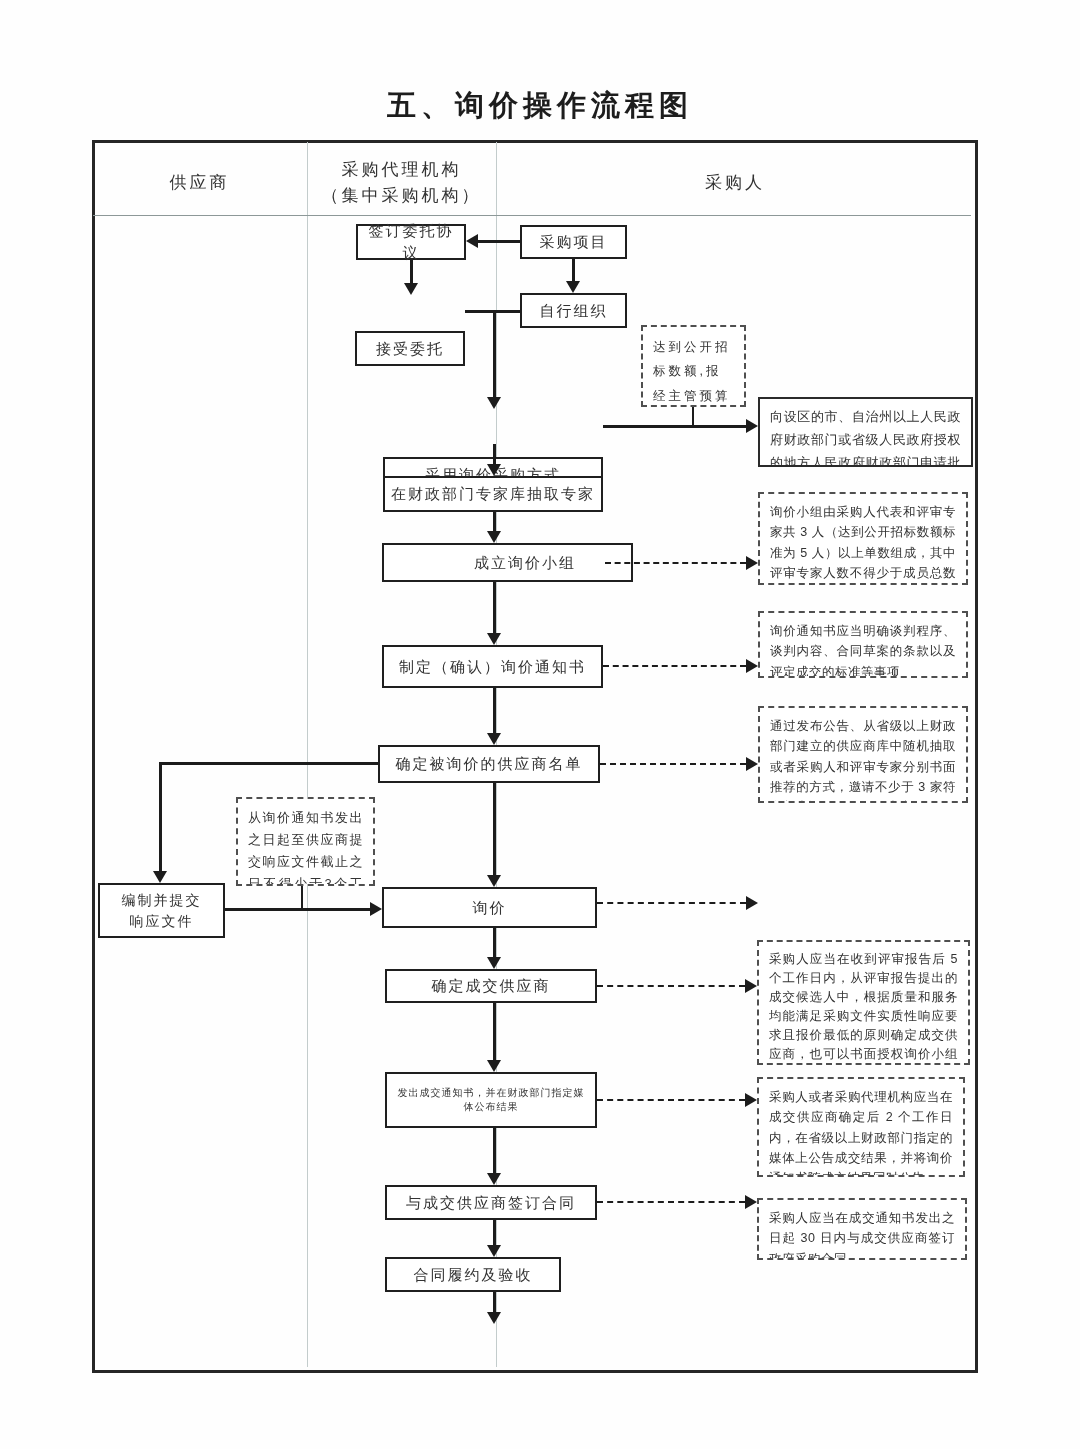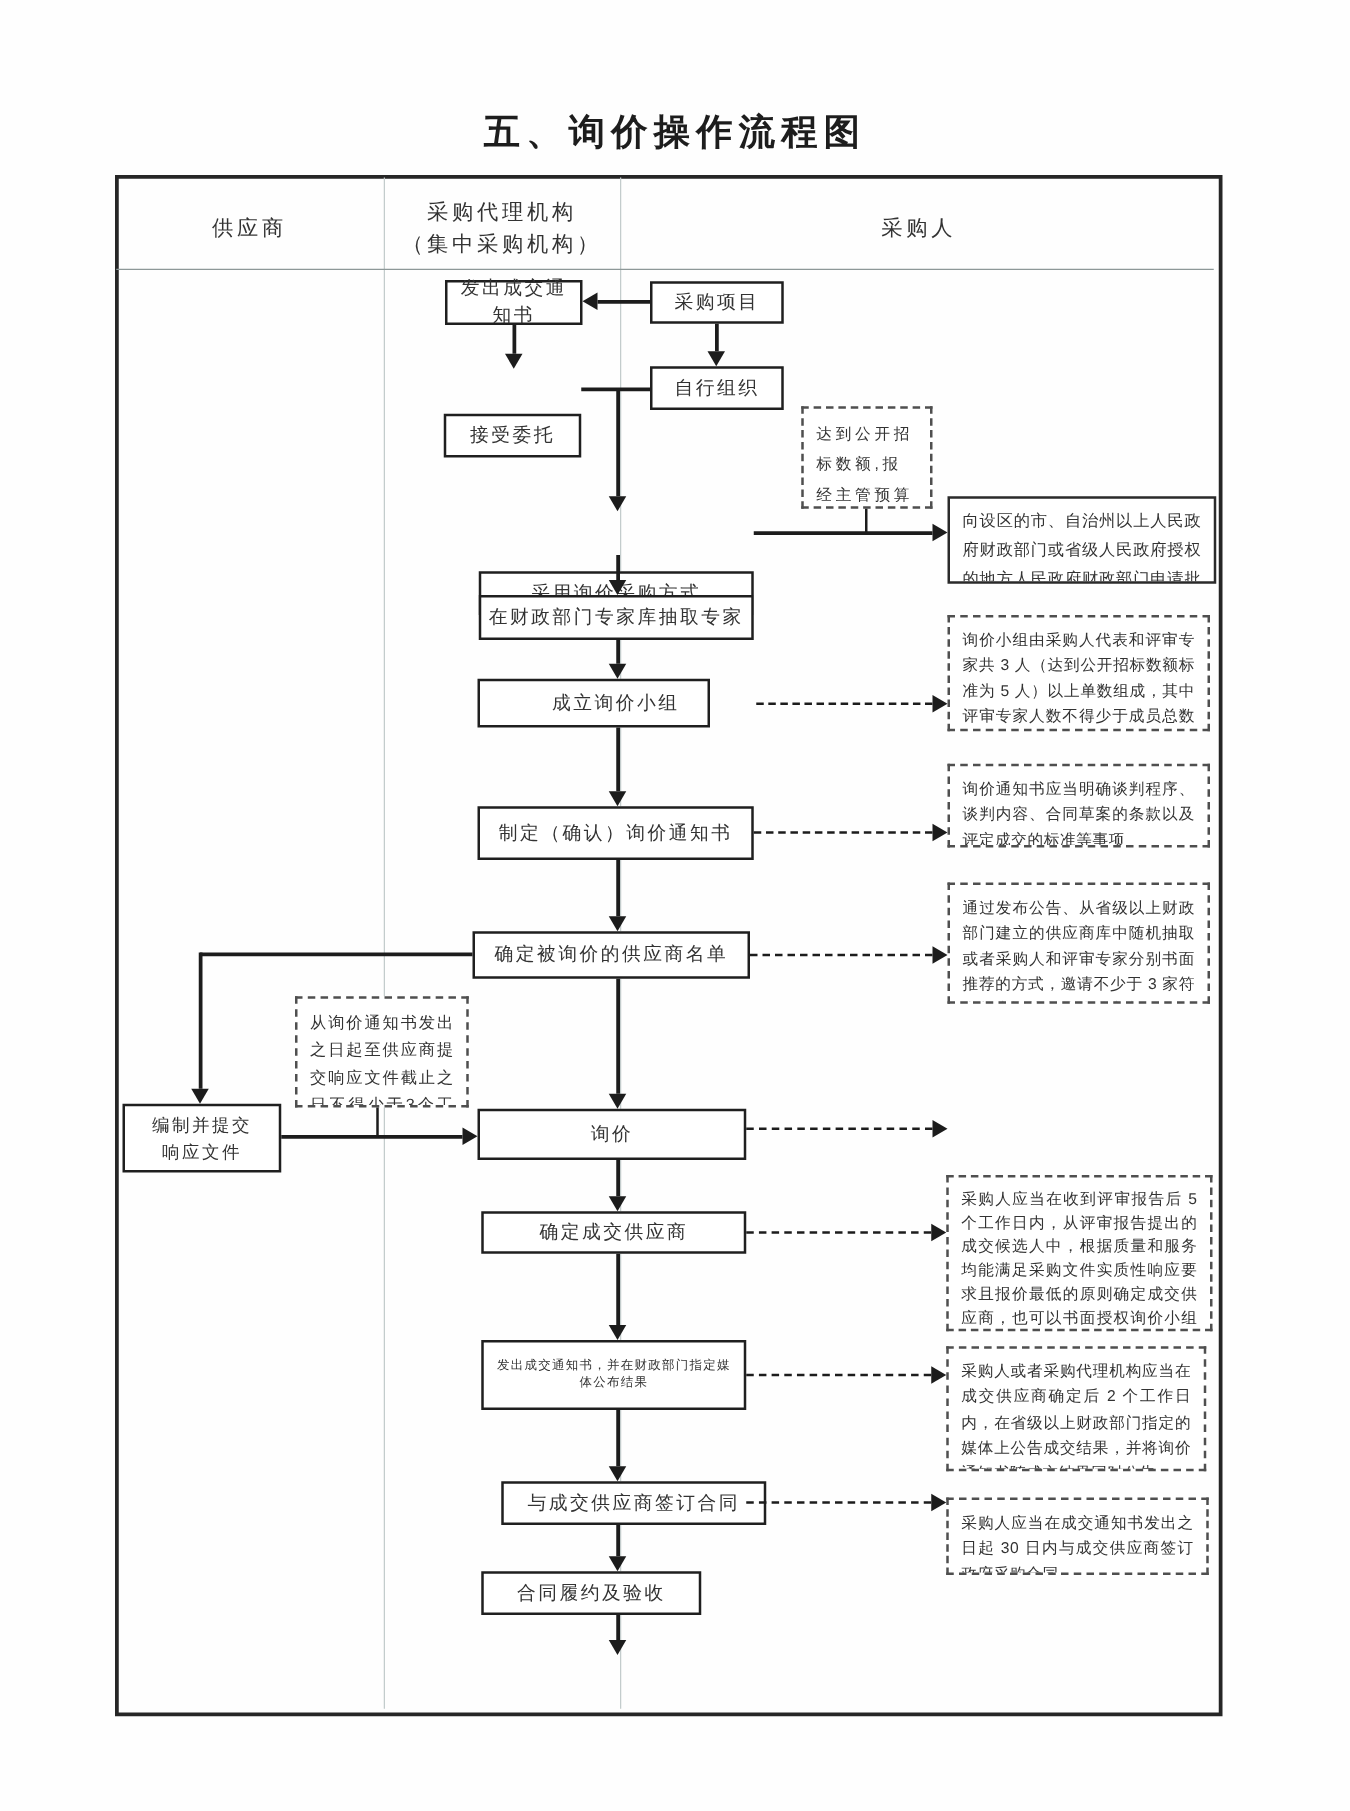--- a/index.html
+++ b/index.html
@@ -51,35 +51,35 @@
   <div class="abs divider-v" style="left:496px;top:142px;height:1225px;"></div>
   <div class="abs divider-h" style="left:93px;top:215px;width:878px;"></div>
 
   <div class="abs col-header" style="left:92px;top:170px;width:215px;">供应商</div>
   <div class="abs col-header" style="left:307px;top:157px;width:189px;">
     <div>采购代理机构</div>
     <div>（集中采购机构）</div>
   </div>
   <div class="abs col-header" style="left:496px;top:170px;width:478px;">采购人</div>
 
-  <div class="abs node" style="left:356px;top:224px;width:110px;height:36px;">发出成交通知书</div>
+  <div class="abs node" style="left:356px;top:224px;width:110px;height:36px;">签订委托协议</div>
   <div class="abs node" style="left:520px;top:225px;width:107px;height:34px;">采购项目</div>
   <div class="abs node" style="left:355px;top:295px;width:110px;height:35px;margin-top:36px;">接受委托</div>
   <div class="abs node" style="left:520px;top:293px;width:107px;height:35px;">自行组织</div>
   <div class="abs node" style="left:383px;top:409px;width:220px;height:35px;margin-top:48px;">采用询价采购方式</div>
   <div class="abs node" style="left:383px;top:476px;width:220px;height:36px;">在财政部门专家库抽取专家</div>
-  <div class="abs node" style="left:382px;top:543px;width:186px;height:39px;padding-left:41px;">成立询价小组</div>
+  <div class="abs node" style="left:382px;top:543px;width:251px;height:39px;padding-left:41px;">成立询价小组</div>
   <div class="abs node" style="left:382px;top:645px;width:221px;height:43px;">制定（确认）询价通知书</div>
   <div class="abs node" style="left:378px;top:745px;width:222px;height:38px;">确定被询价的供应商名单</div>
   <div class="abs node" style="left:98px;top:883px;width:127px;height:55px;font-size:14px;">编制并提交
 响应文件</div>
   <div class="abs node" style="left:382px;top:887px;width:215px;height:41px;">询价</div>
   <div class="abs node" style="left:385px;top:969px;width:212px;height:34px;">确定成交供应商</div>
   <div class="abs node" style="left:385px;top:1072px;width:212px;height:56px;font-size:10px;letter-spacing:1px;">发出成交通知书，并在财政部门指定媒体公布结果</div>
-  <div class="abs node" style="left:385px;top:1185px;width:212px;height:35px;margin-left:16px;">与成交供应商签订合同</div>
+  <div class="abs node" style="left:385px;top:1185px;width:212px;height:35px;">与成交供应商签订合同</div>
   <div class="abs node" style="left:385px;top:1257px;width:176px;height:35px;">合同履约及验收</div>
   <div class="abs solidnote" style="left:758px;top:397px;width:215px;height:70px;">向设区的市、自治州以上人民政府财政部门或省级人民政府授权的地方人民政府财政部门申请批准</div>
 
   <div class="abs note" style="left:641px;top:325px;width:105px;height:82px;letter-spacing:3px;line-height:1.95;text-align:left;">达到公开招标数额,报经主管预算单位同意</div>
   <div class="abs note" style="left:758px;top:492px;width:210px;height:93px;">询价小组由采购人代表和评审专家共 3 人（达到公开招标数额标准为 5 人）以上单数组成，其中评审专家人数不得少于成员总数的 2/3</div>
   <div class="abs note" style="left:758px;top:611px;width:210px;height:67px;">询价通知书应当明确谈判程序、谈判内容、合同草案的条款以及评定成交的标准等事项</div>
   <div class="abs note" style="left:758px;top:706px;width:210px;height:97px;">通过发布公告、从省级以上财政部门建立的供应商库中随机抽取或者采购人和评审专家分别书面推荐的方式，邀请不少于 3 家符合相应资格条件的供应商</div>
   <div class="abs note" style="left:236px;top:797px;width:139px;height:89px;font-size:13px;line-height:1.7;">从询价通知书发出之日起至供应商提交响应文件截止之日不得少于3个工作日</div>
   <div class="abs note" style="left:757px;top:940px;width:213px;height:125px;line-height:1.52;">采购人应当在收到评审报告后 5 个工作日内，从评审报告提出的成交候选人中，根据质量和服务均能满足采购文件实质性响应要求且报价最低的原则确定成交供应商，也可以书面授权询价小组直接确定成交供应商</div>
   <div class="abs note" style="left:757px;top:1077px;width:208px;height:100px;">采购人或者采购代理机构应当在成交供应商确定后 2 个工作日内，在省级以上财政部门指定的媒体上公告成交结果，并将询价通知书随成交结果同时公告</div>

